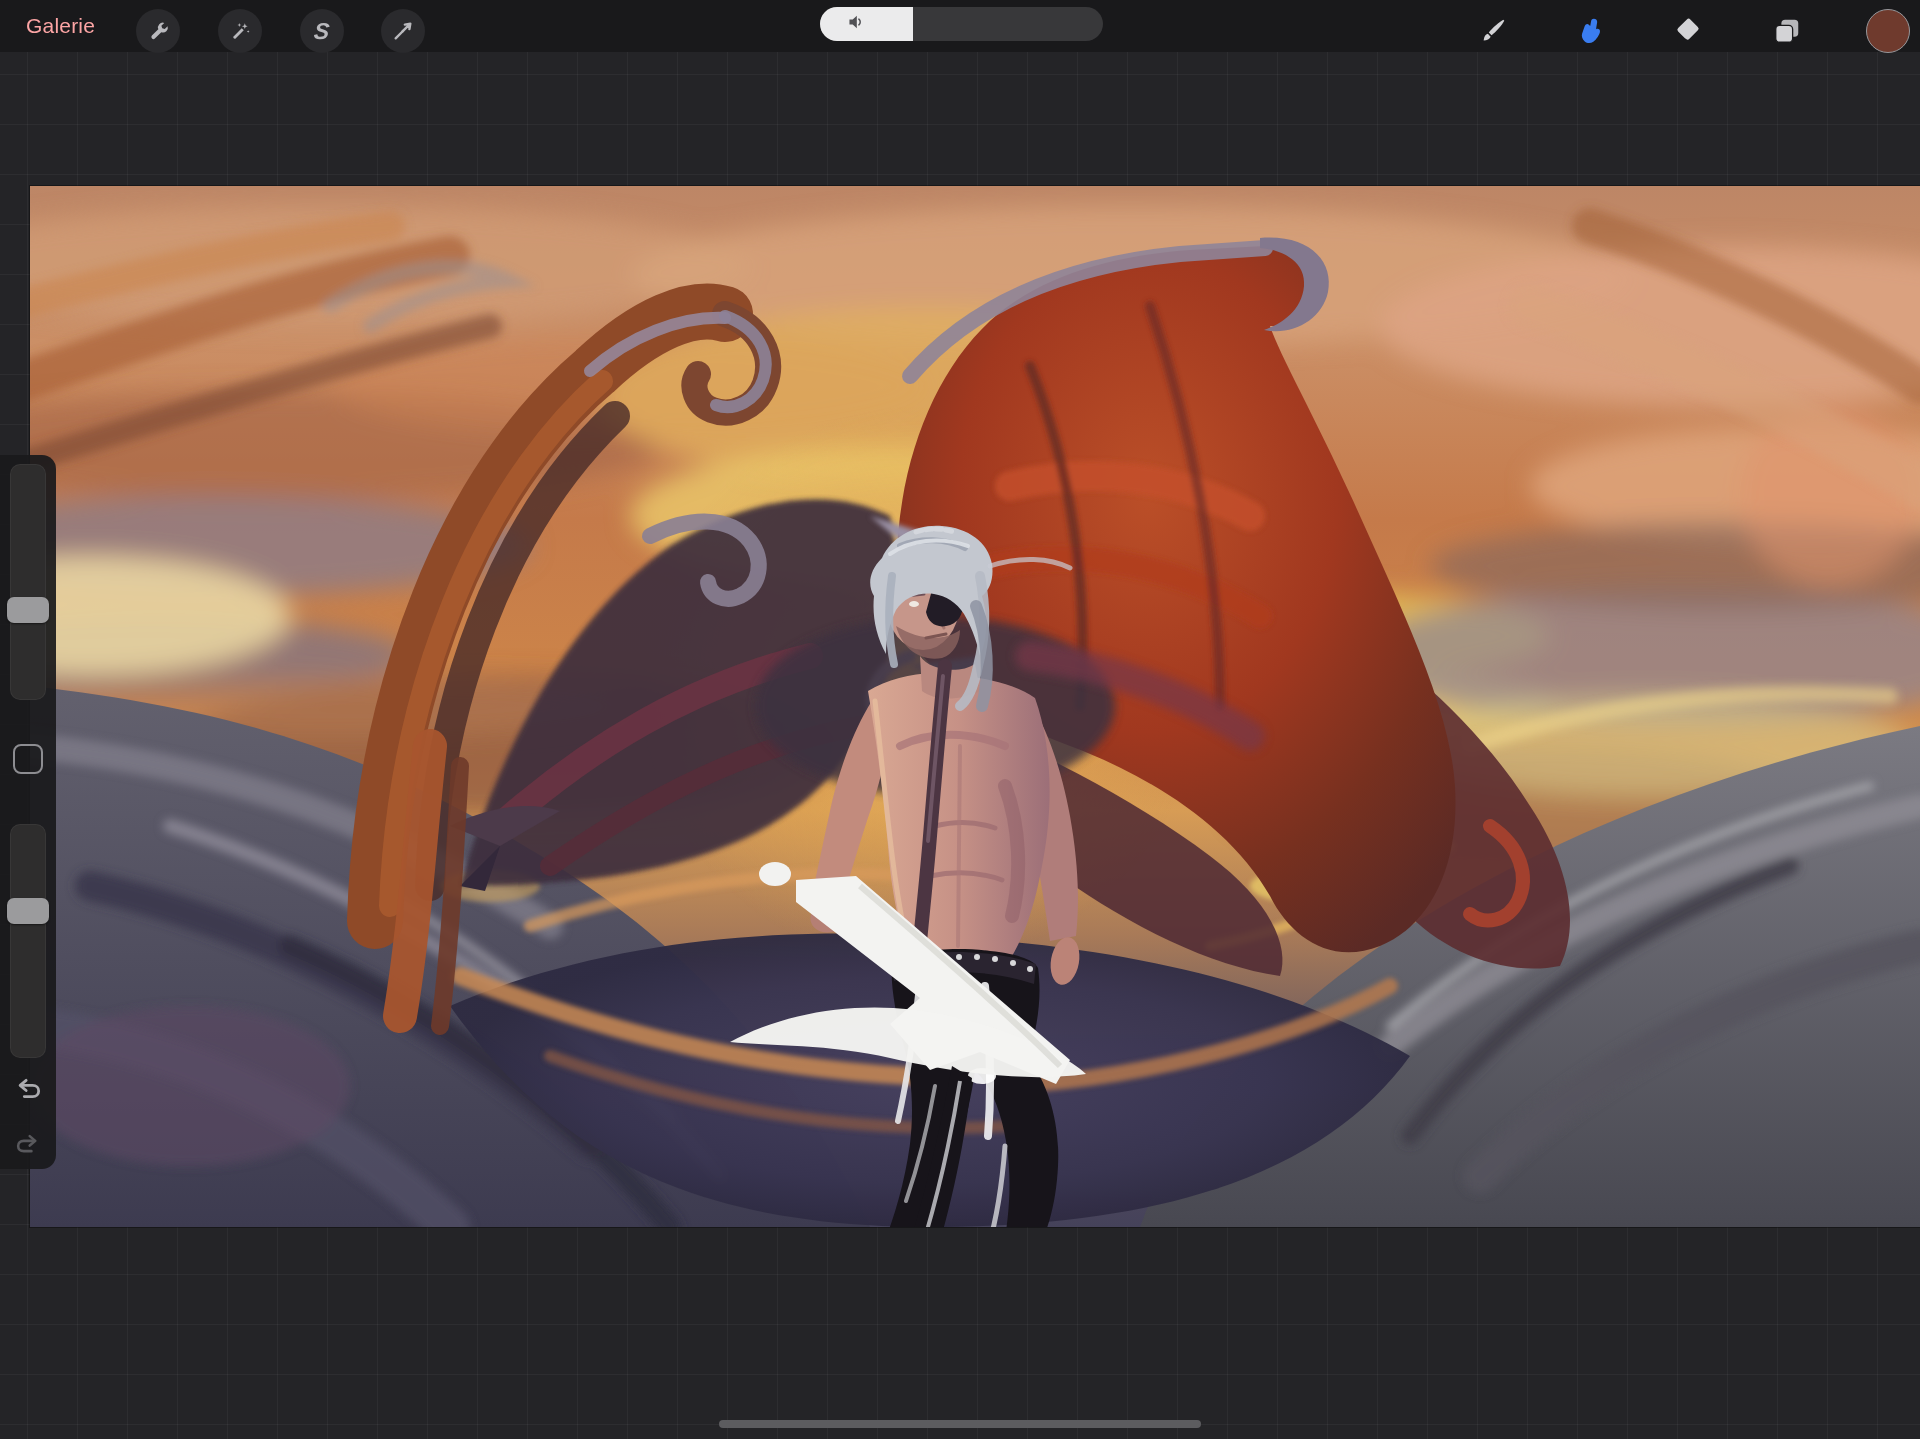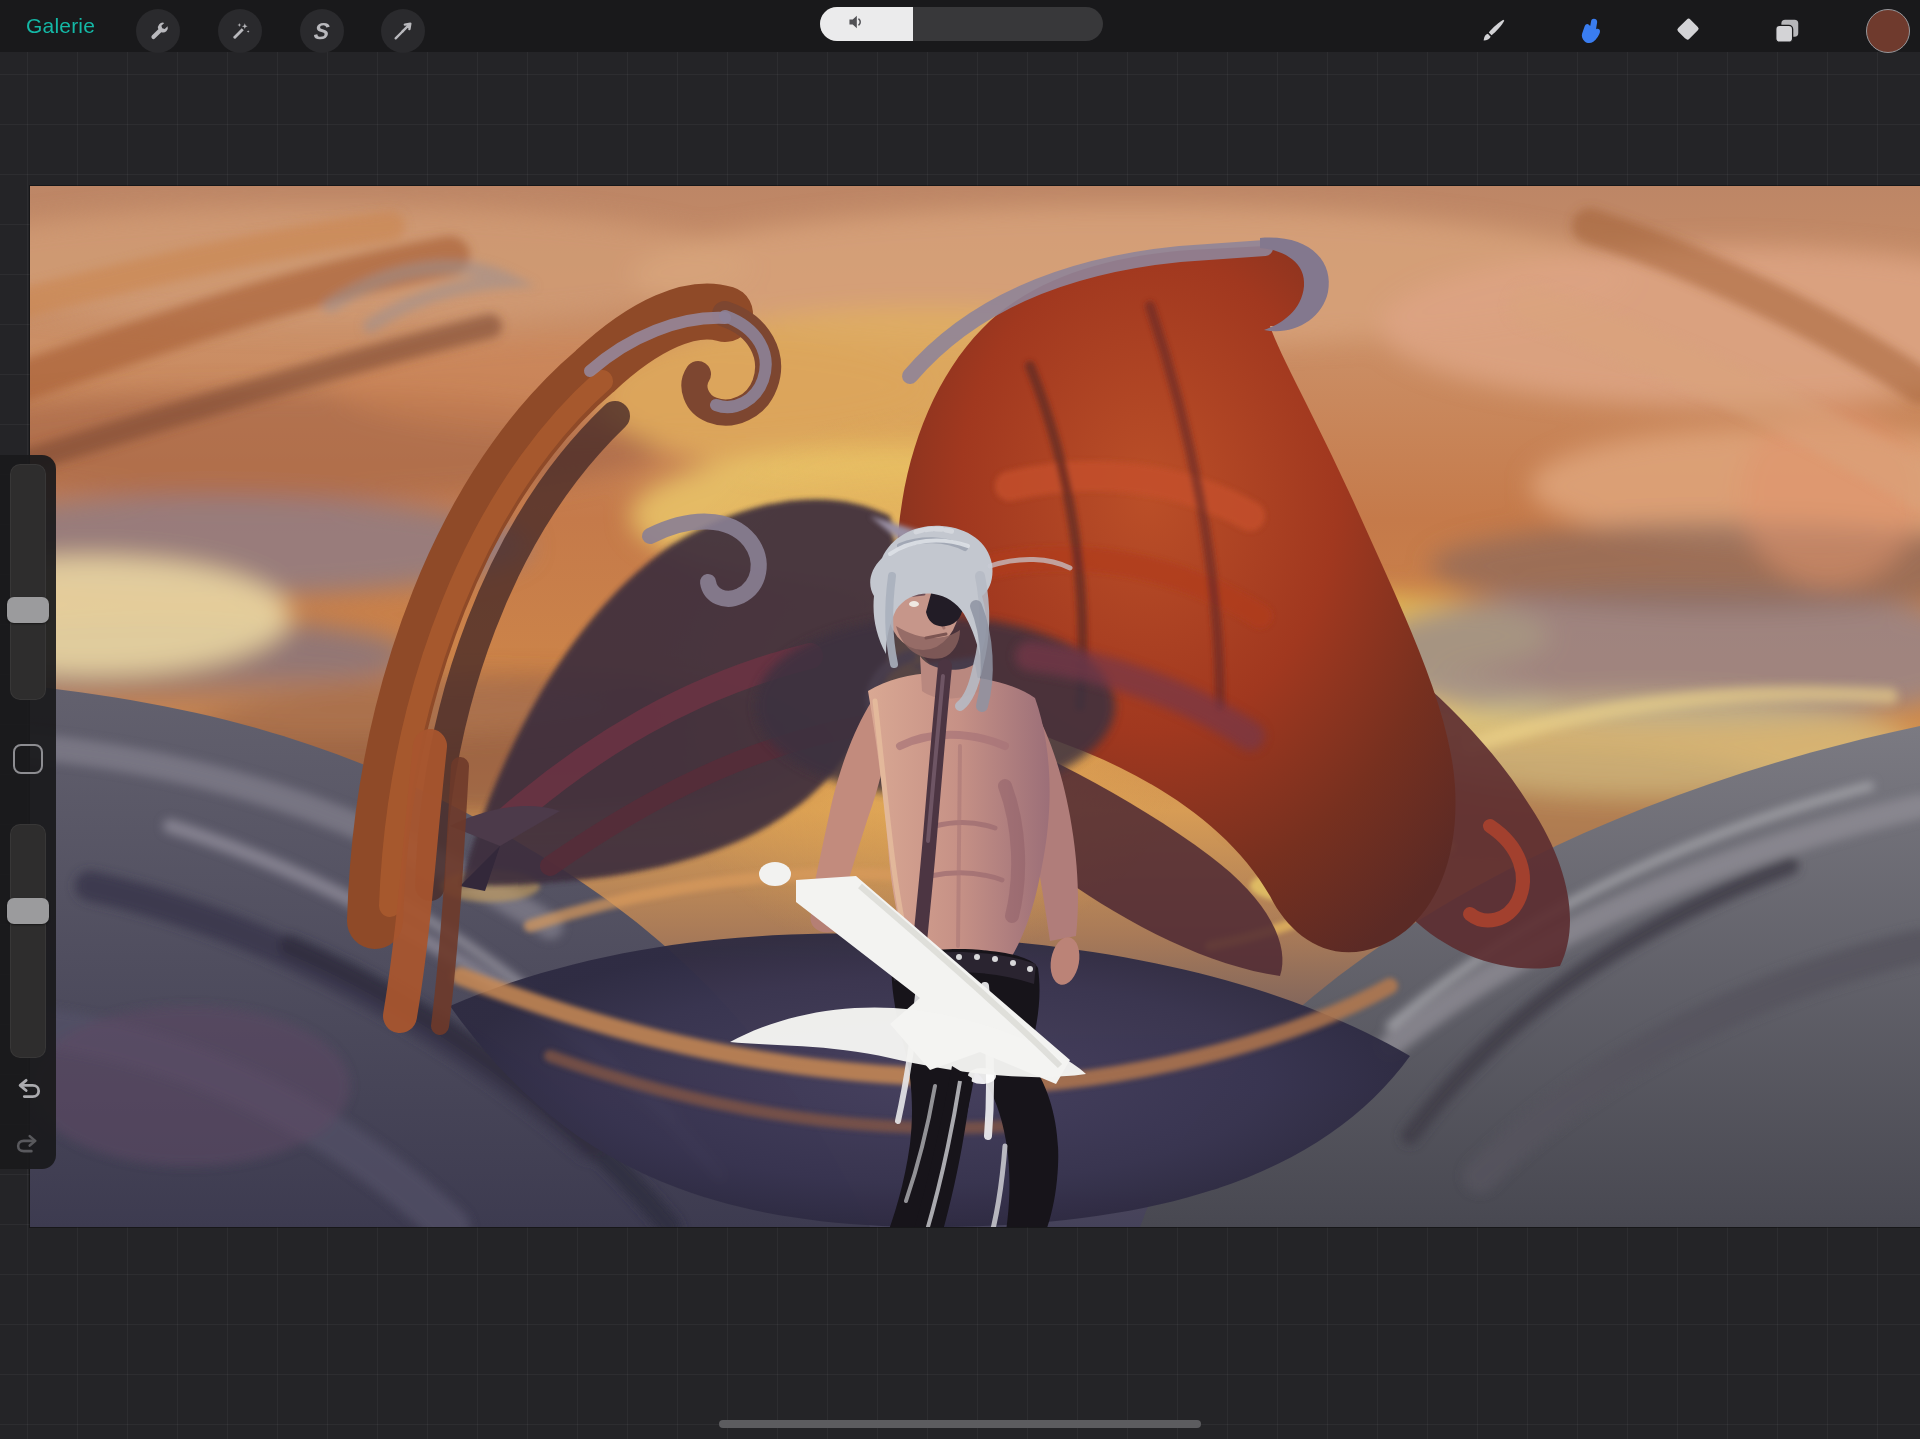--- a/index.html
+++ b/index.html
@@ -10,21 +10,21 @@
   
   .gridbg { position:absolute; left:0; top:52px; width:1920px; height:1387px;
     background-image:
       linear-gradient(rgba(255,255,255,.045) 1px, transparent 1px),
       linear-gradient(90deg, rgba(255,255,255,.045) 1px, transparent 1px);
     background-size:50px 50px; background-position:27px 22px; }
 
   
   .topbar { position:absolute; left:0; top:0; width:1920px; height:52px; background:#19191b; z-index:40; }
   .gallery { position:absolute; left:26px; top:0; height:52px; line-height:52px;
-    color:#14b8a6; font-size:21px; letter-spacing:.2px; cursor:default; }
+    color:#fca5a5; font-size:21px; letter-spacing:.2px; cursor:default; }
   .cbtn { position:absolute; top:9px; width:44px; height:44px; border-radius:50%;
     background:#2a2a2d; display:flex; align-items:center; justify-content:center; color:#b9b9bd; }
   .cbtn svg, .rtool svg { display:block; }
   .sglyph { font-size:23px; font-weight:bold; font-style:italic; color:#b9b9bd; transform:skewX(-6deg); }
   .rtool { position:absolute; top:9px; width:44px; height:44px; display:flex; align-items:center;
     justify-content:center; color:#d3d3d6; }
   .rtool.active { color:var(--accent,#3A7DF0); }
   .swatch { width:44px; height:44px; border-radius:50%; background:var(--swatch,#6F3A2D);
     border:1.5px solid #97979b; }
 

